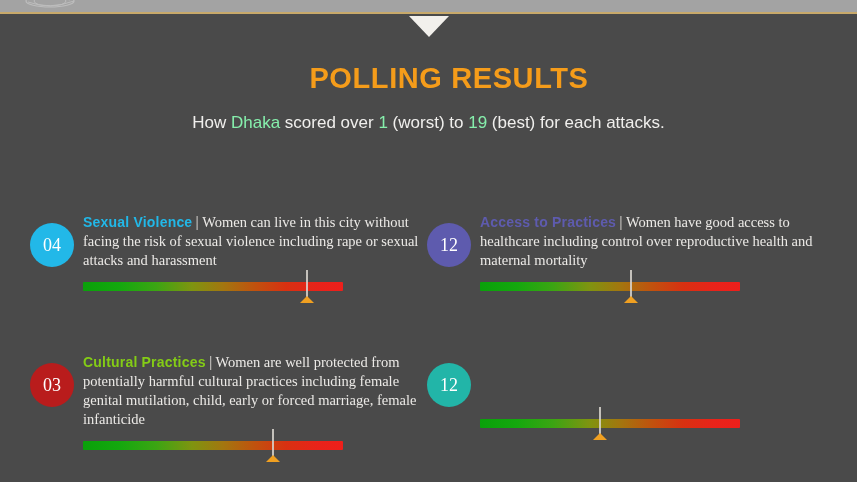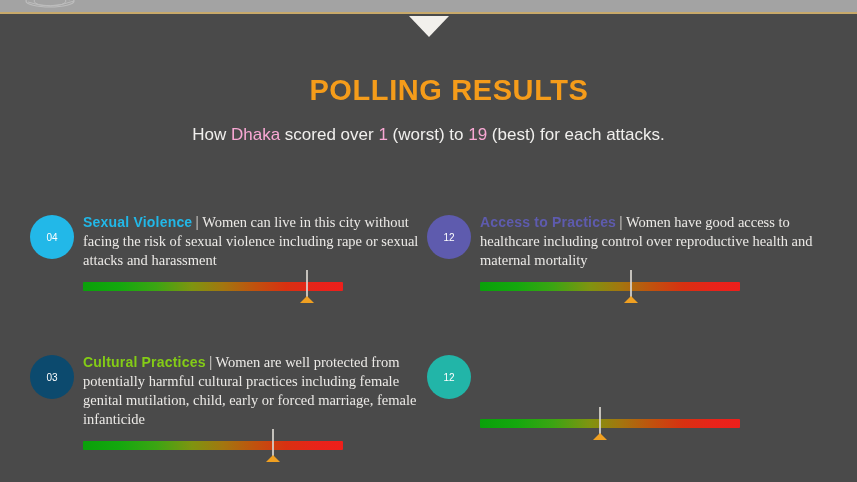--- a/index.html
+++ b/index.html
@@ -48,33 +48,33 @@
     position: absolute;
     left: 0; top: 60px;
     width: 857px;
     text-align: center;
   }
   #page-title {
     font-size: 29px;
     font-weight: bold;
     letter-spacing: 0.6px;
     color: #f59c1a;
-    margin: 12px;
+    margin: 0;
     line-height: 36px;
     padding-left: 41px;
   }
   #subtitle {
     margin: 14px auto 0 auto;
     width: 520px;
     font-size: 17px;
     line-height: 25px;
     color: #f0efed;
     font-weight: 400;
   }
-  .hl { color: #f9a8d4; }
+  .hl { color: #86efac; }
 
   
   #cards {
     position: absolute;
     left: 0;
     top: 205px;
     width: 857px;
   }
   .card {
     position: absolute;
@@ -85,31 +85,31 @@
   .card.row-1 { top: 0px; }
   .card.row-2 { top: 140px; }
 
   .card-head {
     position: relative;
     min-height: 62px;
   }
   .score-circle {
     position: absolute;
     left: 2px;
-    top: 10px;
+    top: 18px;
     width: 44px;
     height: 44px;
     border-radius: 50%;
     color: #ffffff;
-    font-size: 10px;
+    font-size: 18px;
     font-weight: 400;
     display: flex;
     align-items: center;
     justify-content: center;
-    font-family: Liberation Sans, sans-serif;
+    font-family: Liberation Serif, serif;
   }
   .card-text {
     margin-left: 55px;
     font-family: "Liberation Serif", serif;
     font-size: 14.5px;
     line-height: 19px;
     color: #eceae7;
     padding-top: 8px;
   }
   .cat-label {
@@ -216,21 +216,21 @@
     </div>
     <div class="gauge">
       <div class="gauge-track"></div>
       <div class="gauge-marker-line" style="left: 58%;"></div>
       <div class="gauge-marker-arrow" style="left: 58%;"></div>
     </div>
   </div>
 
   <div class="card col-l row-2">
     <div class="card-head">
-      <div class="score-circle" style="background: #0c4a6e;">03</div>
+      <div class="score-circle" style="background: #b91c1c;">03</div>
       <div class="card-text">
         <span class="cat-label" style="color: #84cc16;">Cultural Practices</span><span class="divider-pipe">|</span><span>Women are well protected from potentially harmful cultural practices including female genital mutilation, child, early or forced marriage, female infanticide</span>
       </div>
     </div>
     <div class="gauge">
       <div class="gauge-track"></div>
       <div class="gauge-marker-line" style="left: 73%;"></div>
       <div class="gauge-marker-arrow" style="left: 73%;"></div>
     </div>
   </div>

